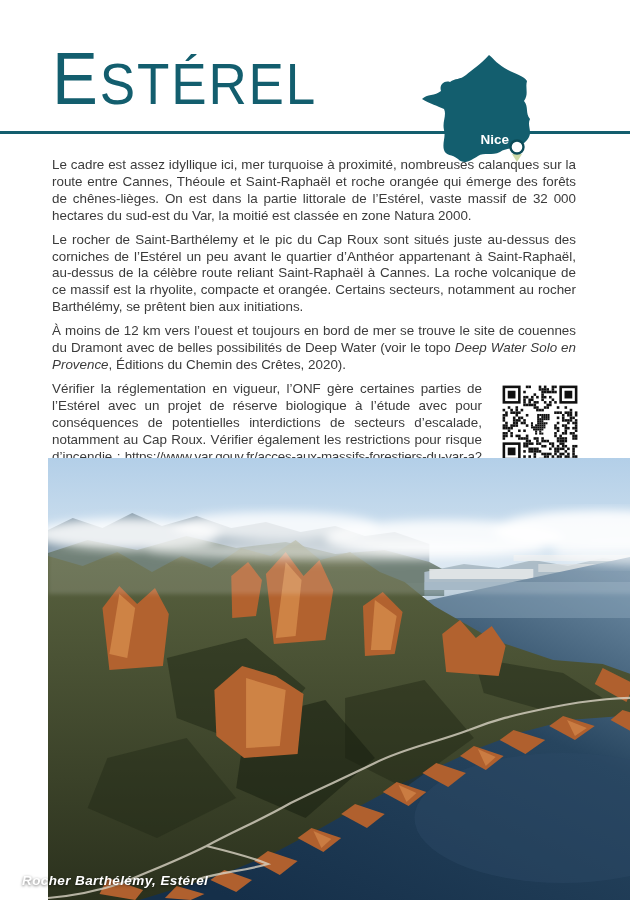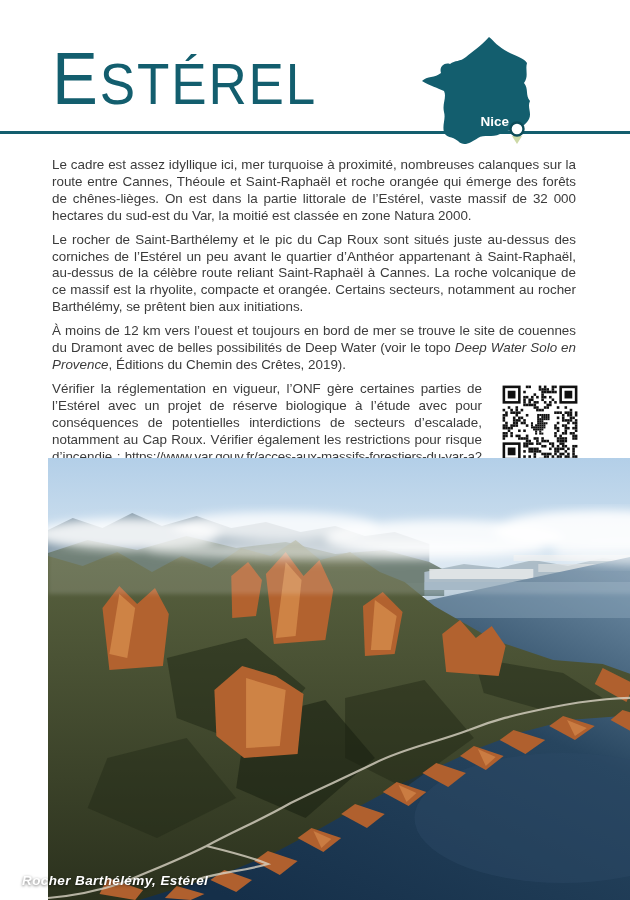--- a/index.html
+++ b/index.html
@@ -12,21 +12,21 @@
   .title{
     position:absolute;left:52px;top:42px;line-height:1;white-space:nowrap;
     color:#135e6e;transform:scaleX(.93);transform-origin:left top;
   }
   .title .big{font-size:74px;font-weight:400;letter-spacing:2px;}
   .title .small{font-size:57px;font-weight:400;letter-spacing:2px;}
   .rule{
     position:absolute;left:0;top:131px;width:630px;height:3px;
     background:#135e6e;
   }
-  .map{position:absolute;left:416px;top:34px;width:142px;height:118px;z-index:3;}
+  .map{position:absolute;left:416px;top:52px;width:142px;height:118px;z-index:3;}
   .map svg{display:block;width:100%;height:100%;}
   
   .article{
     position:absolute;left:52px;top:157px;width:528px;
     color:#3b3b3b;font-size:13.4px;line-height:16.9px;text-align:justify;
   }
   .article p{margin:0 4px 7px 0;}
   .ital{font-style:italic;}
   .p4row{display:flex;align-items:flex-start;}
   .p4row .p4txt{flex:1 1 auto;margin-right:18px;}
@@ -72,21 +72,21 @@
       C56,18 65,12 73,3 Z"></path>
     <text x="93" y="92" text-anchor="end" font-size="13.5" font-weight="bold" fill="#ffffff">Nice</text>
     <polygon points="96,102 106,102 101,110" fill="#cdd9a6"></polygon>
     <circle cx="101" cy="95" r="6.5" fill="#ffffff" stroke="#0d4c59" stroke-width="2.4"></circle>
   </svg>
 </div>
 
 <div class="article">
   <p>Le cadre est assez idyllique ici, mer turquoise à proximité, nombreuses calanques sur la route entre Cannes, Théoule et Saint-Raphaël et roche orangée qui émerge des forêts de chênes-lièges. On est dans la partie littorale de l’Estérel, vaste massif de 32 000 hectares du sud-est du Var, la moitié est classée en zone Natura 2000.</p>
   <p>Le rocher de Saint-Barthélemy et le pic du Cap Roux sont situés juste au-dessus des corniches de l’Estérel un peu avant le quartier d’Anthéor appartenant à Saint-Raphaël, au-dessus de la célèbre route reliant Saint-Raphaël à Cannes. La roche volcanique de ce massif est la rhyolite, compacte et orangée. Certains secteurs, notamment au rocher Barthélémy, se prêtent bien aux initiations.</p>
-  <p><span>À moins de 12 km vers l’ouest et toujours en bord de mer se trouve le site de couennes du Dramont avec de belles possibilités de Deep Water (voir le topo </span><span class="ital">Deep Water Solo en Provence</span><span>, Éditions du Chemin des Crêtes, 2019).</span></p>
+  <p><span>À moins de 12 km vers l’ouest et toujours en bord de mer se trouve le site de couennes du Dramont avec de belles possibilités de Deep Water (voir le topo </span><span class="ital">Deep Water Solo en Provence</span><span>, Éditions du Chemin des Crêtes, 2020).</span></p>
 
   <div class="p4row">
     <p class="p4txt"><span>Vérifier la réglementation en vigueur, l’ONF gère certaines parties de l’Estérel avec un projet de réserve biologique à l’étude avec pour conséquences de potentielles interdictions de secteurs d’escalade, notamment au Cap Roux. Vérifier également les restrictions pour risque d’incendie : </span><span class="url">https://www.var.gouv.fr/acces-aux-massifs-forestiers-du-var-a2898.html.</span></p>
     <div class="qr">
       <svg viewBox="-1 -1 31 31">
         <rect x="-1" y="-1" width="31" height="31" fill="#ffffff"></rect>
 
         <g>
           <rect x="0" y="0" width="7" height="7" fill="#111"></rect>
           <rect x="1" y="1" width="5" height="5" fill="#fff"></rect>

